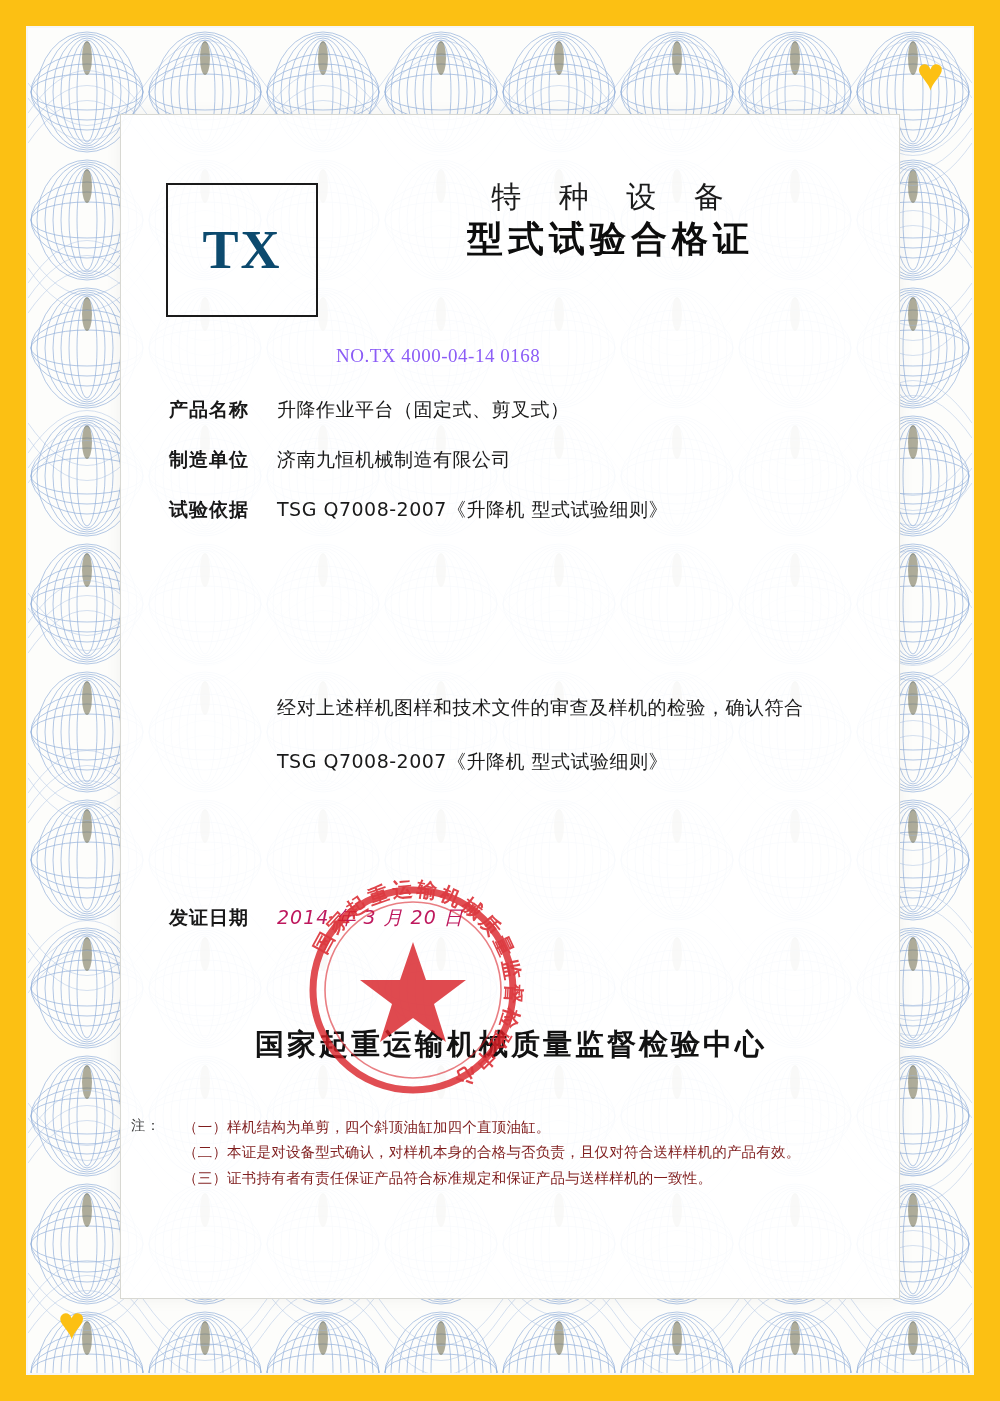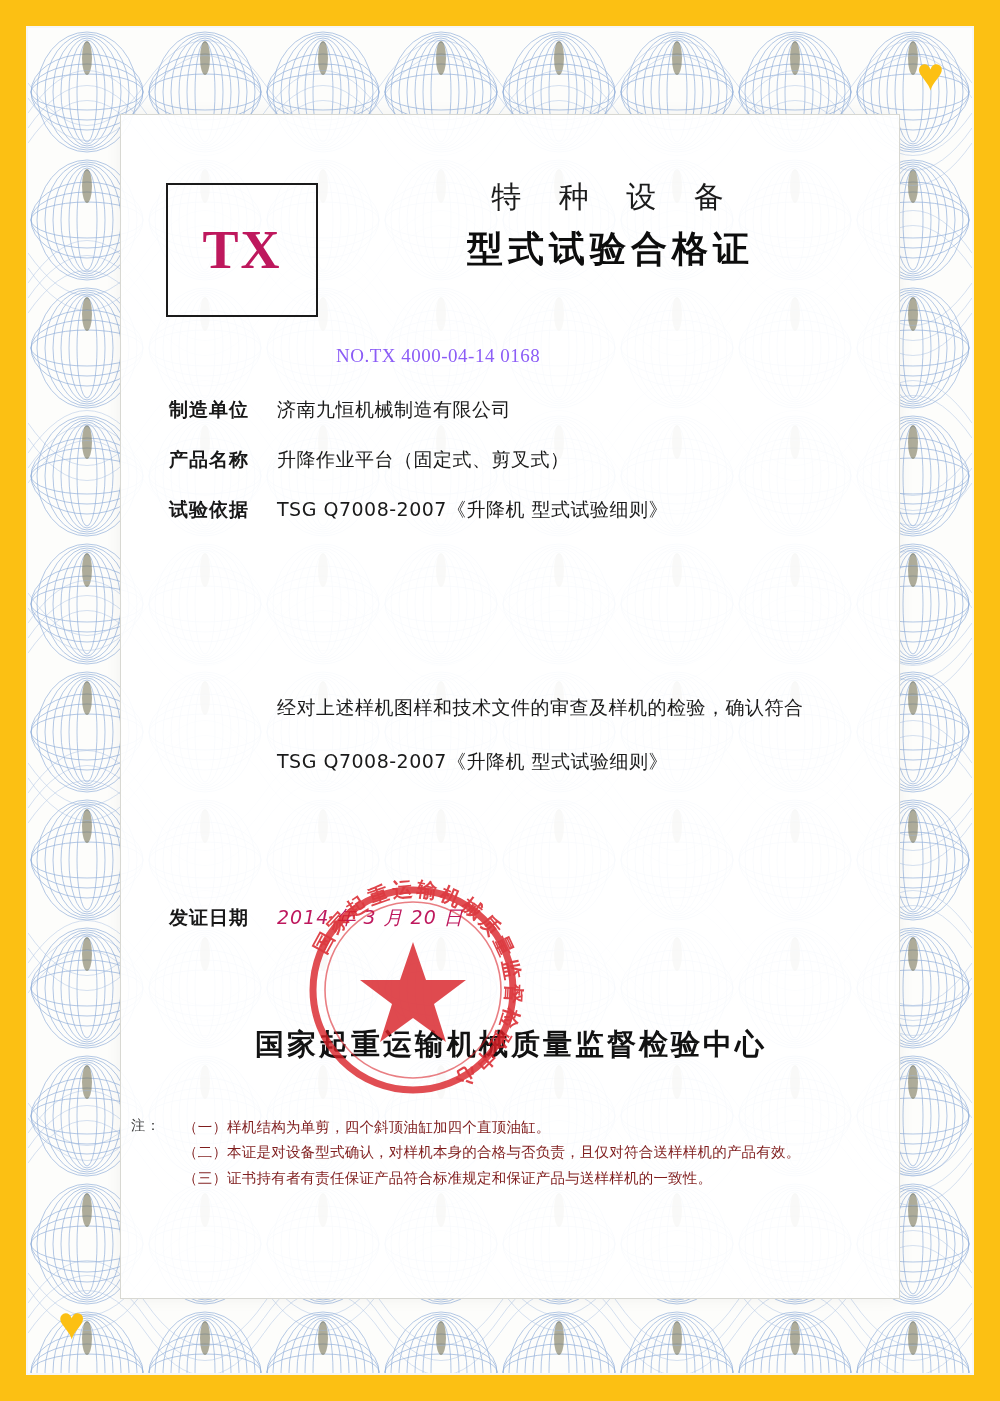--- a/index.html
+++ b/index.html
@@ -82,35 +82,35 @@
     border: 2px solid #1a1a1a;
     display: flex;
     align-items: center;
     justify-content: center;
   }
   .tx-box span {
     font-family: "Liberation Serif", serif;
     font-size: 54px;
     font-weight: 700;
     letter-spacing: 2px;
-    color: #be185d;
+    color: #0c4a6e;
   }
   .title-block {
     position: absolute;
     left: 215px;
     top: 62px;
     width: 545px;
     text-align: center;
   }
   .title-small {
     font-family: "DejaVu Sans", sans-serif;
     font-size: 30px;
     letter-spacing: 14px;
     color: #1b1b1b;
-    margin-bottom: 10px;
+    margin-bottom: 0;
     padding-left: 12px;
   }
   .title-big {
     font-family: "DejaVu Sans", sans-serif;
     font-size: 36px;
     font-weight: 700;
     letter-spacing: 5px;
     color: #0d0d0d;
     line-height: 1.15;
     padding-left: 4px;
@@ -318,27 +318,27 @@
       <div class="title-block">
         <div class="title-small">特 种 设 备</div>
         <div class="title-big">型式试验合格证</div>
       </div>
 
       <div class="cert-no">NO.TX 4000-04-14 0168</div>
 
       <div class="fields">
 
         <div class="field-row">
+          <div class="field-label">产品名称</div>
+          <div class="field-value">升降作业平台（固定式、剪叉式）</div>
+        </div>
+
+        <div class="field-row">
           <div class="field-label">制造单位</div>
           <div class="field-value">济南九恒机械制造有限公司</div>
-        </div>
-
-        <div class="field-row">
-          <div class="field-label">产品名称</div>
-          <div class="field-value">升降作业平台（固定式、剪叉式）</div>
         </div>
 
 
         <div class="field-row">
           <div class="field-label">试验依据</div>
           <div class="field-value">TSG Q7008-2007《升降机 型式试验细则》</div>
         </div>
 
 
       </div>

